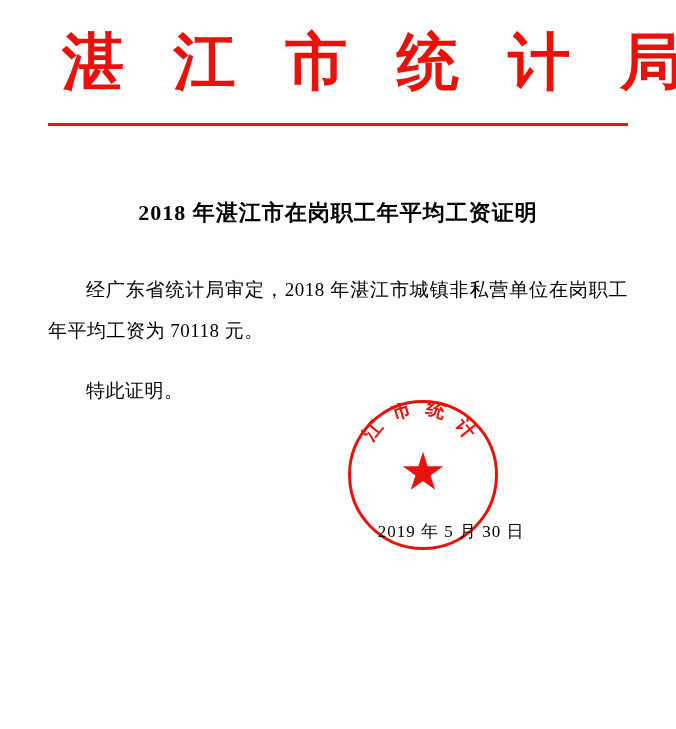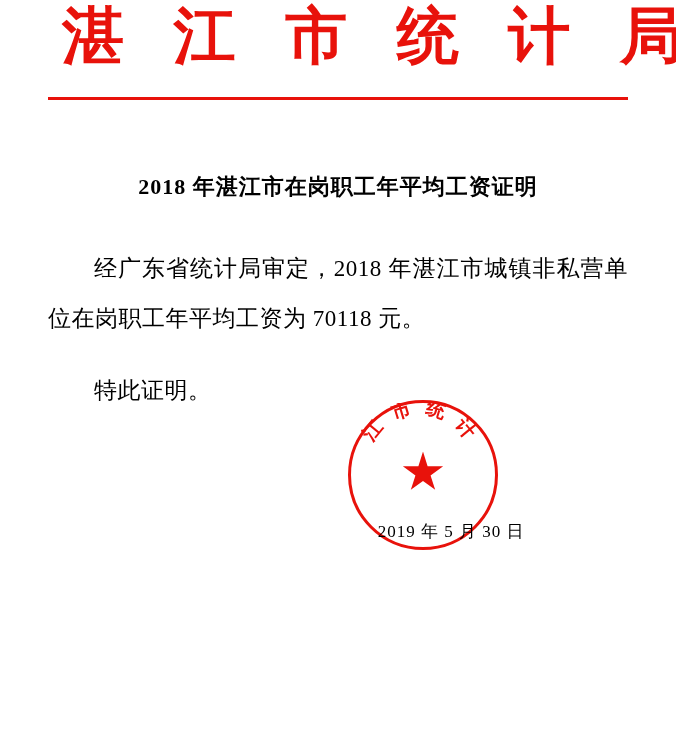--- a/index.html
+++ b/index.html
@@ -17,20 +17,21 @@
   }
   .page {
     position: relative;
     width: 676px;
     height: 729px;
     box-sizing: border-box;
     padding: 0 48px;
   }
   .letterhead {
     text-align: center;
+    padding-top: 26px;
   }
   .letterhead-title {
     color: #e8120b;
     font-family: "DejaVu Serif", "Liberation Serif", serif;
     font-weight: bold;
     font-size: 62px;
     letter-spacing: 14px;
     line-height: 1.15;
     text-indent: 14px;
     white-space: nowrap;
@@ -43,21 +44,21 @@
   }
   .doc-title {
     text-align: center;
     font-weight: bold;
     font-size: 22px;
     letter-spacing: 1px;
     margin-top: 72px;
   }
   .body-text {
     margin-top: 42px;
-    font-size: 23px;
+    font-size: 19px;
     line-height: 2.15;
     letter-spacing: 0.5px;
     text-align: justify;
   }
   .para {
     text-indent: 2em;
   }
   .para + .para {
     margin-top: 4px;
   }

